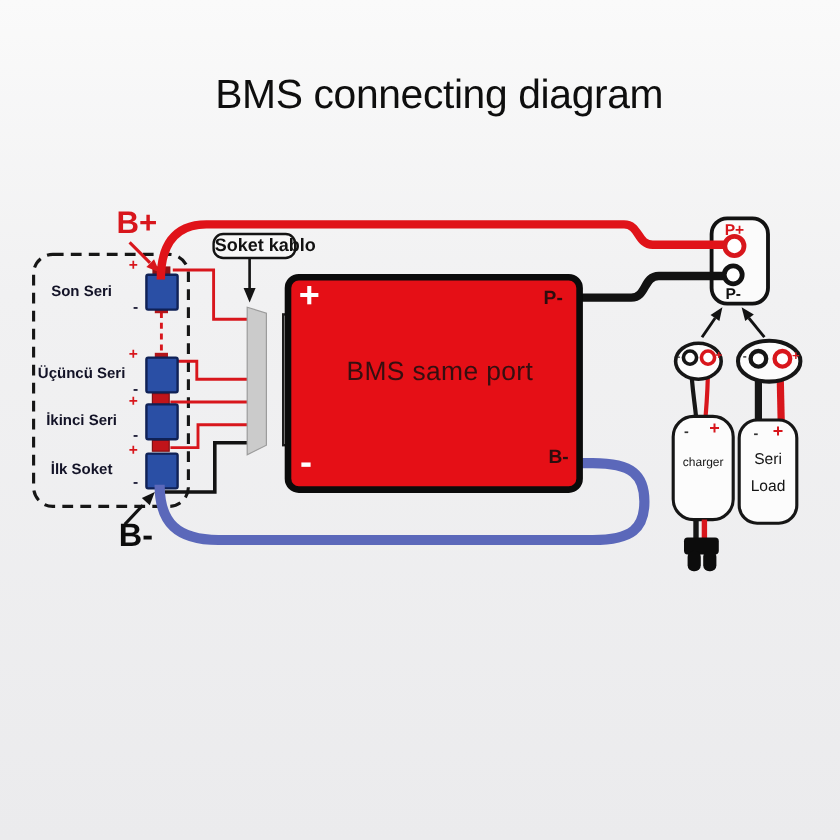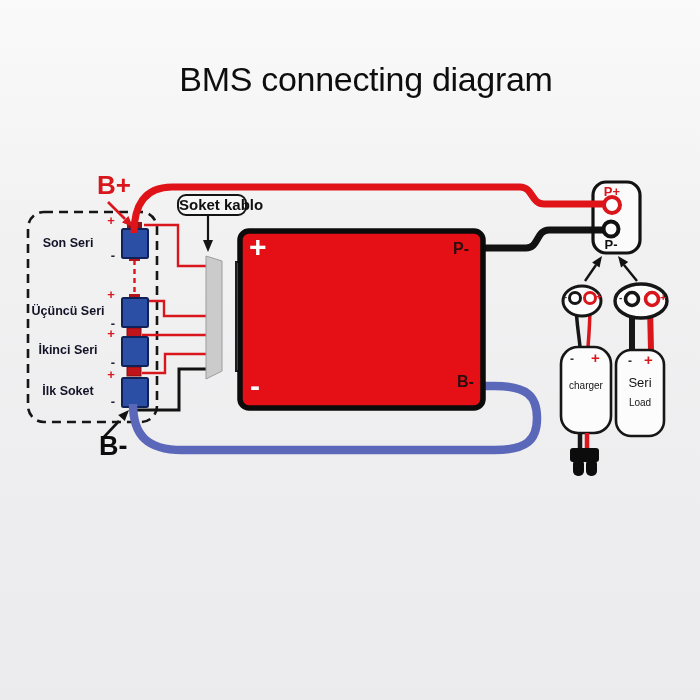--- a/index.html
+++ b/index.html
@@ -138,32 +138,33 @@
   <div class="txt bat-minus" style="top:317px;">-</div>
   <div class="txt bat-plus" style="top:327px;">+</div>
   <div class="txt bat-minus" style="top:356px;">-</div>
   <div class="txt bat-plus" style="top:368px;">+</div>
   <div class="txt bat-minus" style="top:395px;">-</div>
 
   <div class="txt board-sign" style="left:249px;top:232px;">+</div>
   <div class="txt board-sign" style="left:250px;top:371px;">-</div>
   <div class="txt board-tag" style="left:453px;top:241px;">P-</div>
   <div class="txt board-tag" style="left:457px;top:374px;">B-</div>
+  <div class="txt board-name">BMS same port</div>
 
   <div class="txt pbox-lbl" style="left:591px;top:185px;color:#d8161c;">P+</div>
   <div class="txt pbox-lbl" style="left:590px;top:238px;color:#101010;">P-</div>
 
   <div class="txt tiny" style="left:564px;top:293px;font-size:9px;color:#333;">-</div>
   <div class="txt tiny" style="left:596px;top:292px;font-size:10px;color:#d8161c;">+</div>
 
   <div class="txt tiny" style="left:619px;top:293px;font-size:10px;color:#333;">-</div>
   <div class="txt tiny" style="left:660px;top:292px;font-size:11px;color:#d8161c;">+</div>
 
   <div class="txt tiny" style="left:570px;top:353px;font-size:12px;color:#333;">-</div>
   <div class="txt tiny" style="left:591px;top:350px;font-size:15px;color:#d8161c;">+</div>
   <div class="txt dev-lbl" style="left:561px;width:50px;top:381px;">charger</div>
 
   <div class="txt tiny" style="left:628px;top:355px;font-size:12px;color:#333;">-</div>
   <div class="txt tiny" style="left:644px;top:352px;font-size:15px;color:#d8161c;">+</div>
   <div class="txt dev-lbl" style="left:616px;width:48px;top:376px;font-size:13px;">Seri</div>
-  <div class="txt dev-lbl" style="left:616px;width:48px;top:398px;font-size:10px;">Load</div>
+  <div class="txt dev-lbl" style="left:616px;width:48px;top:398px;font-size:13px;">Load</div>
 
 </div>
 
 </body></html>

